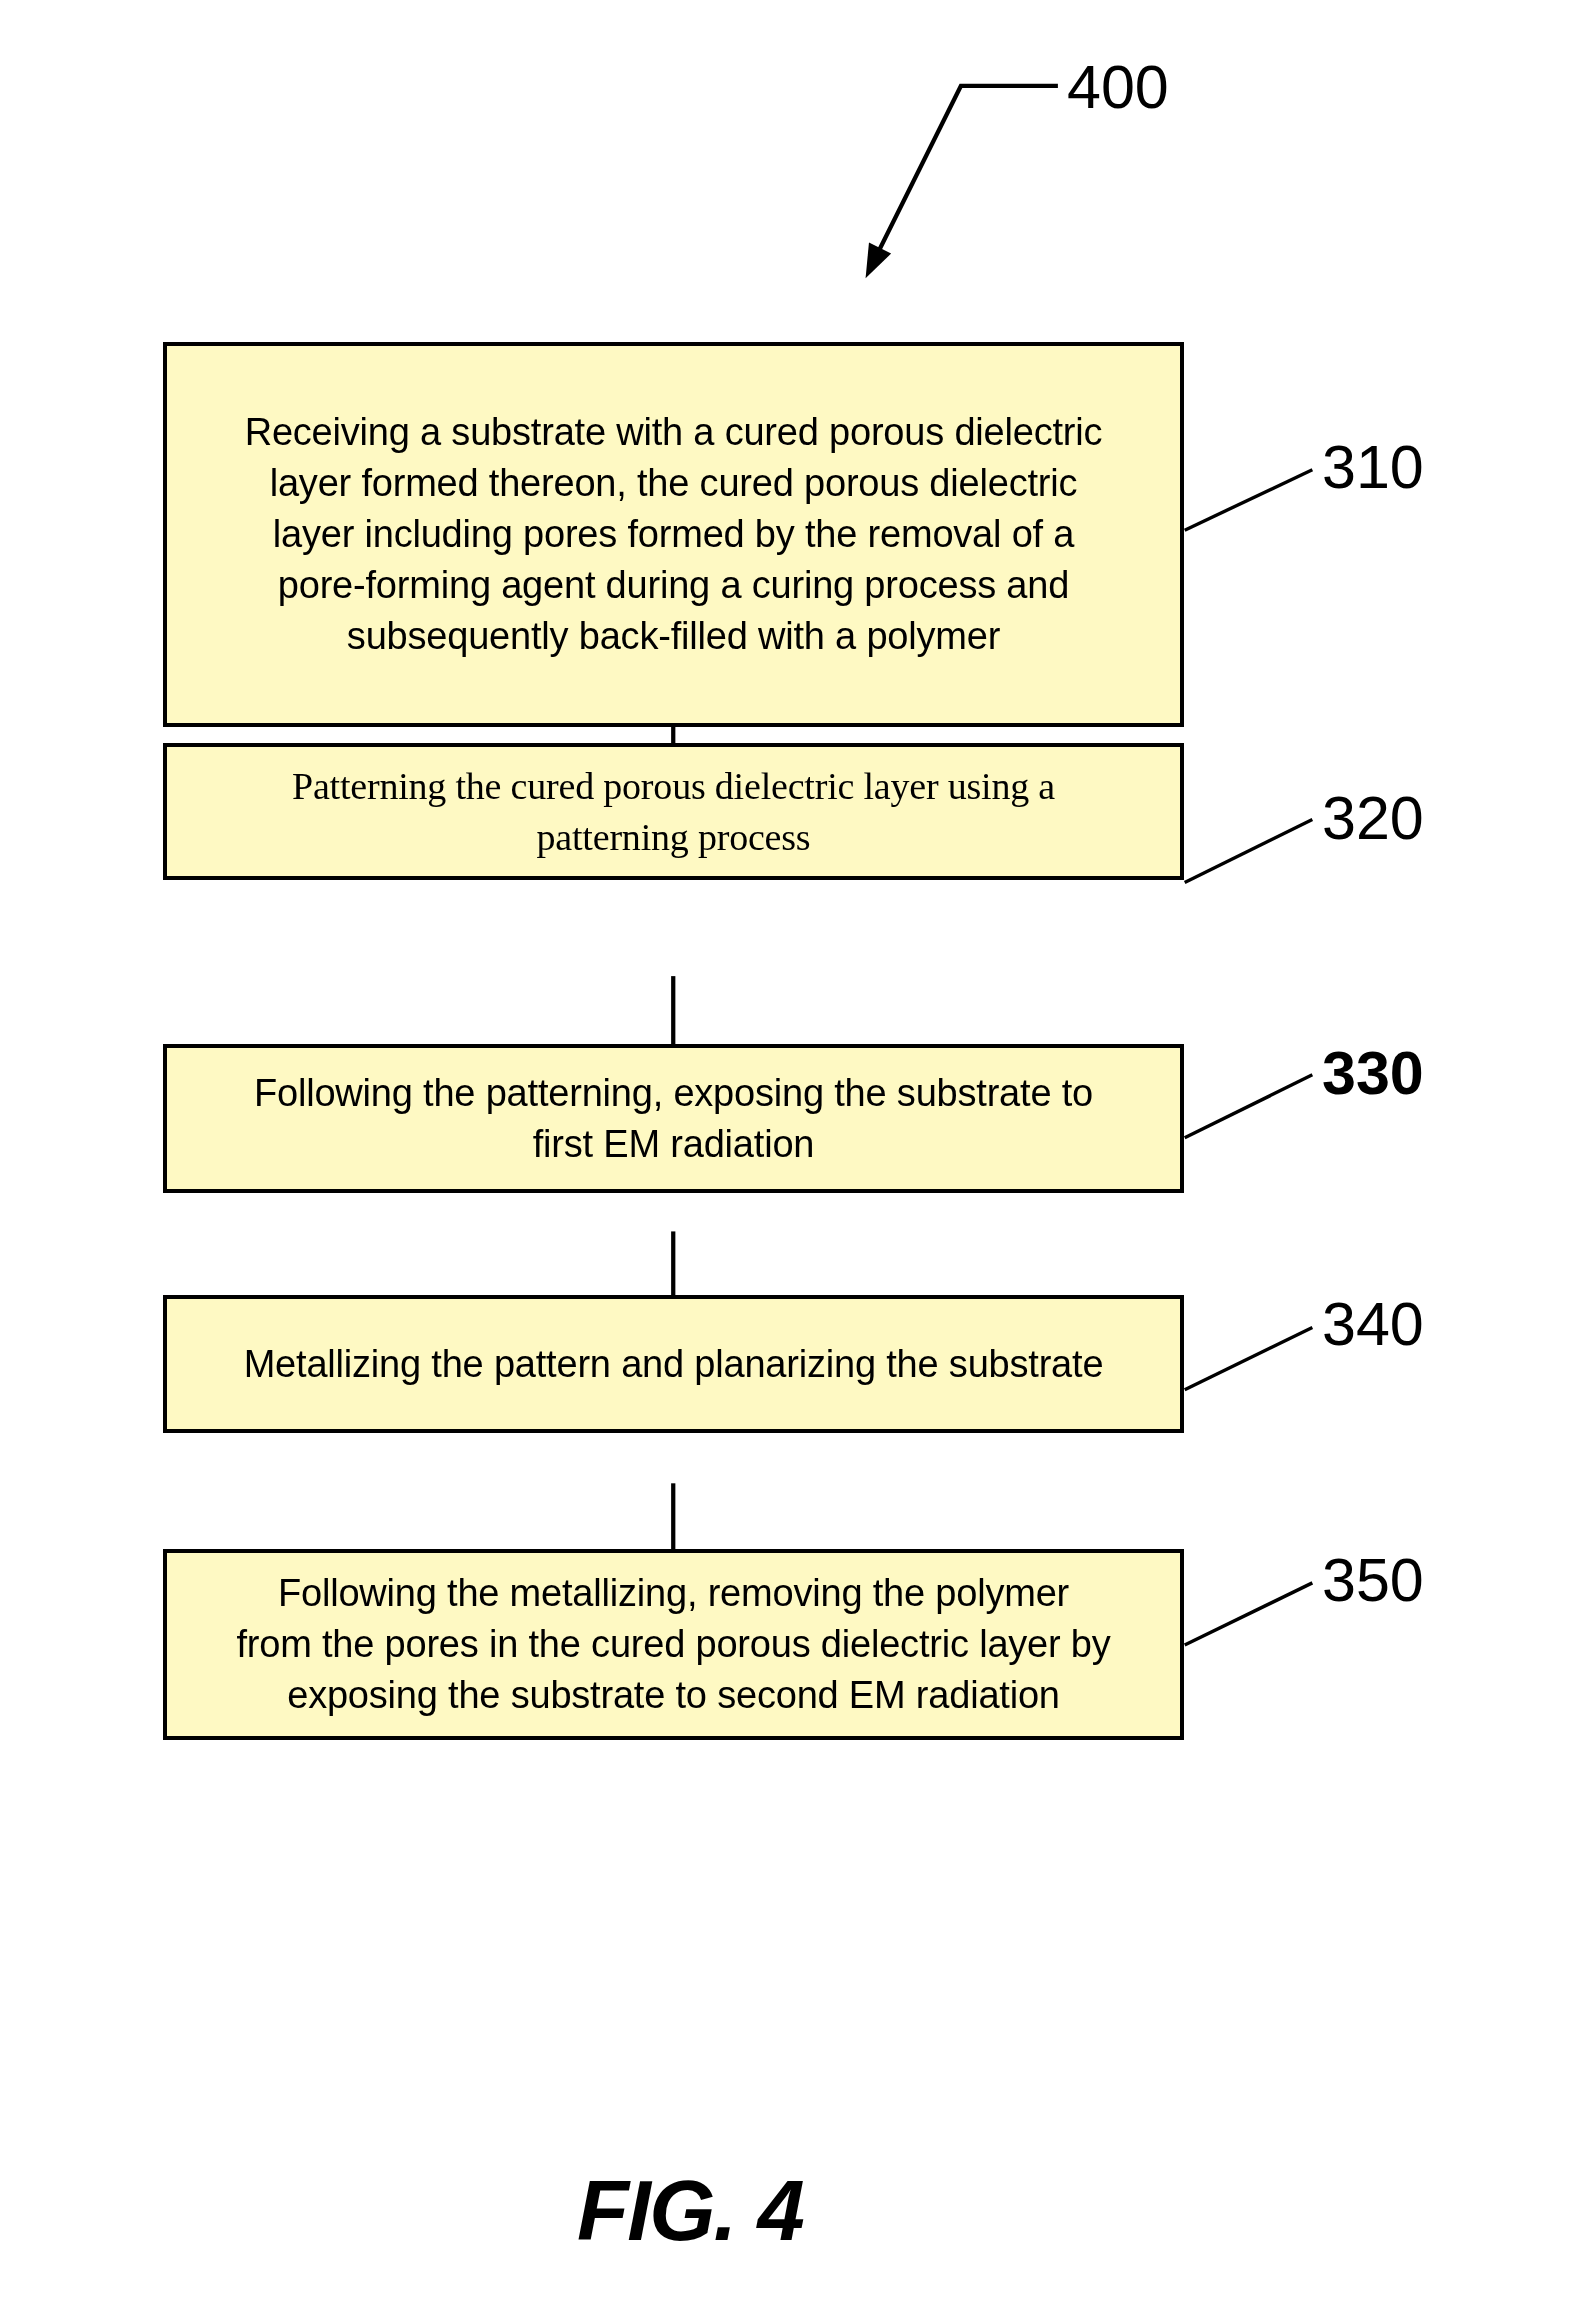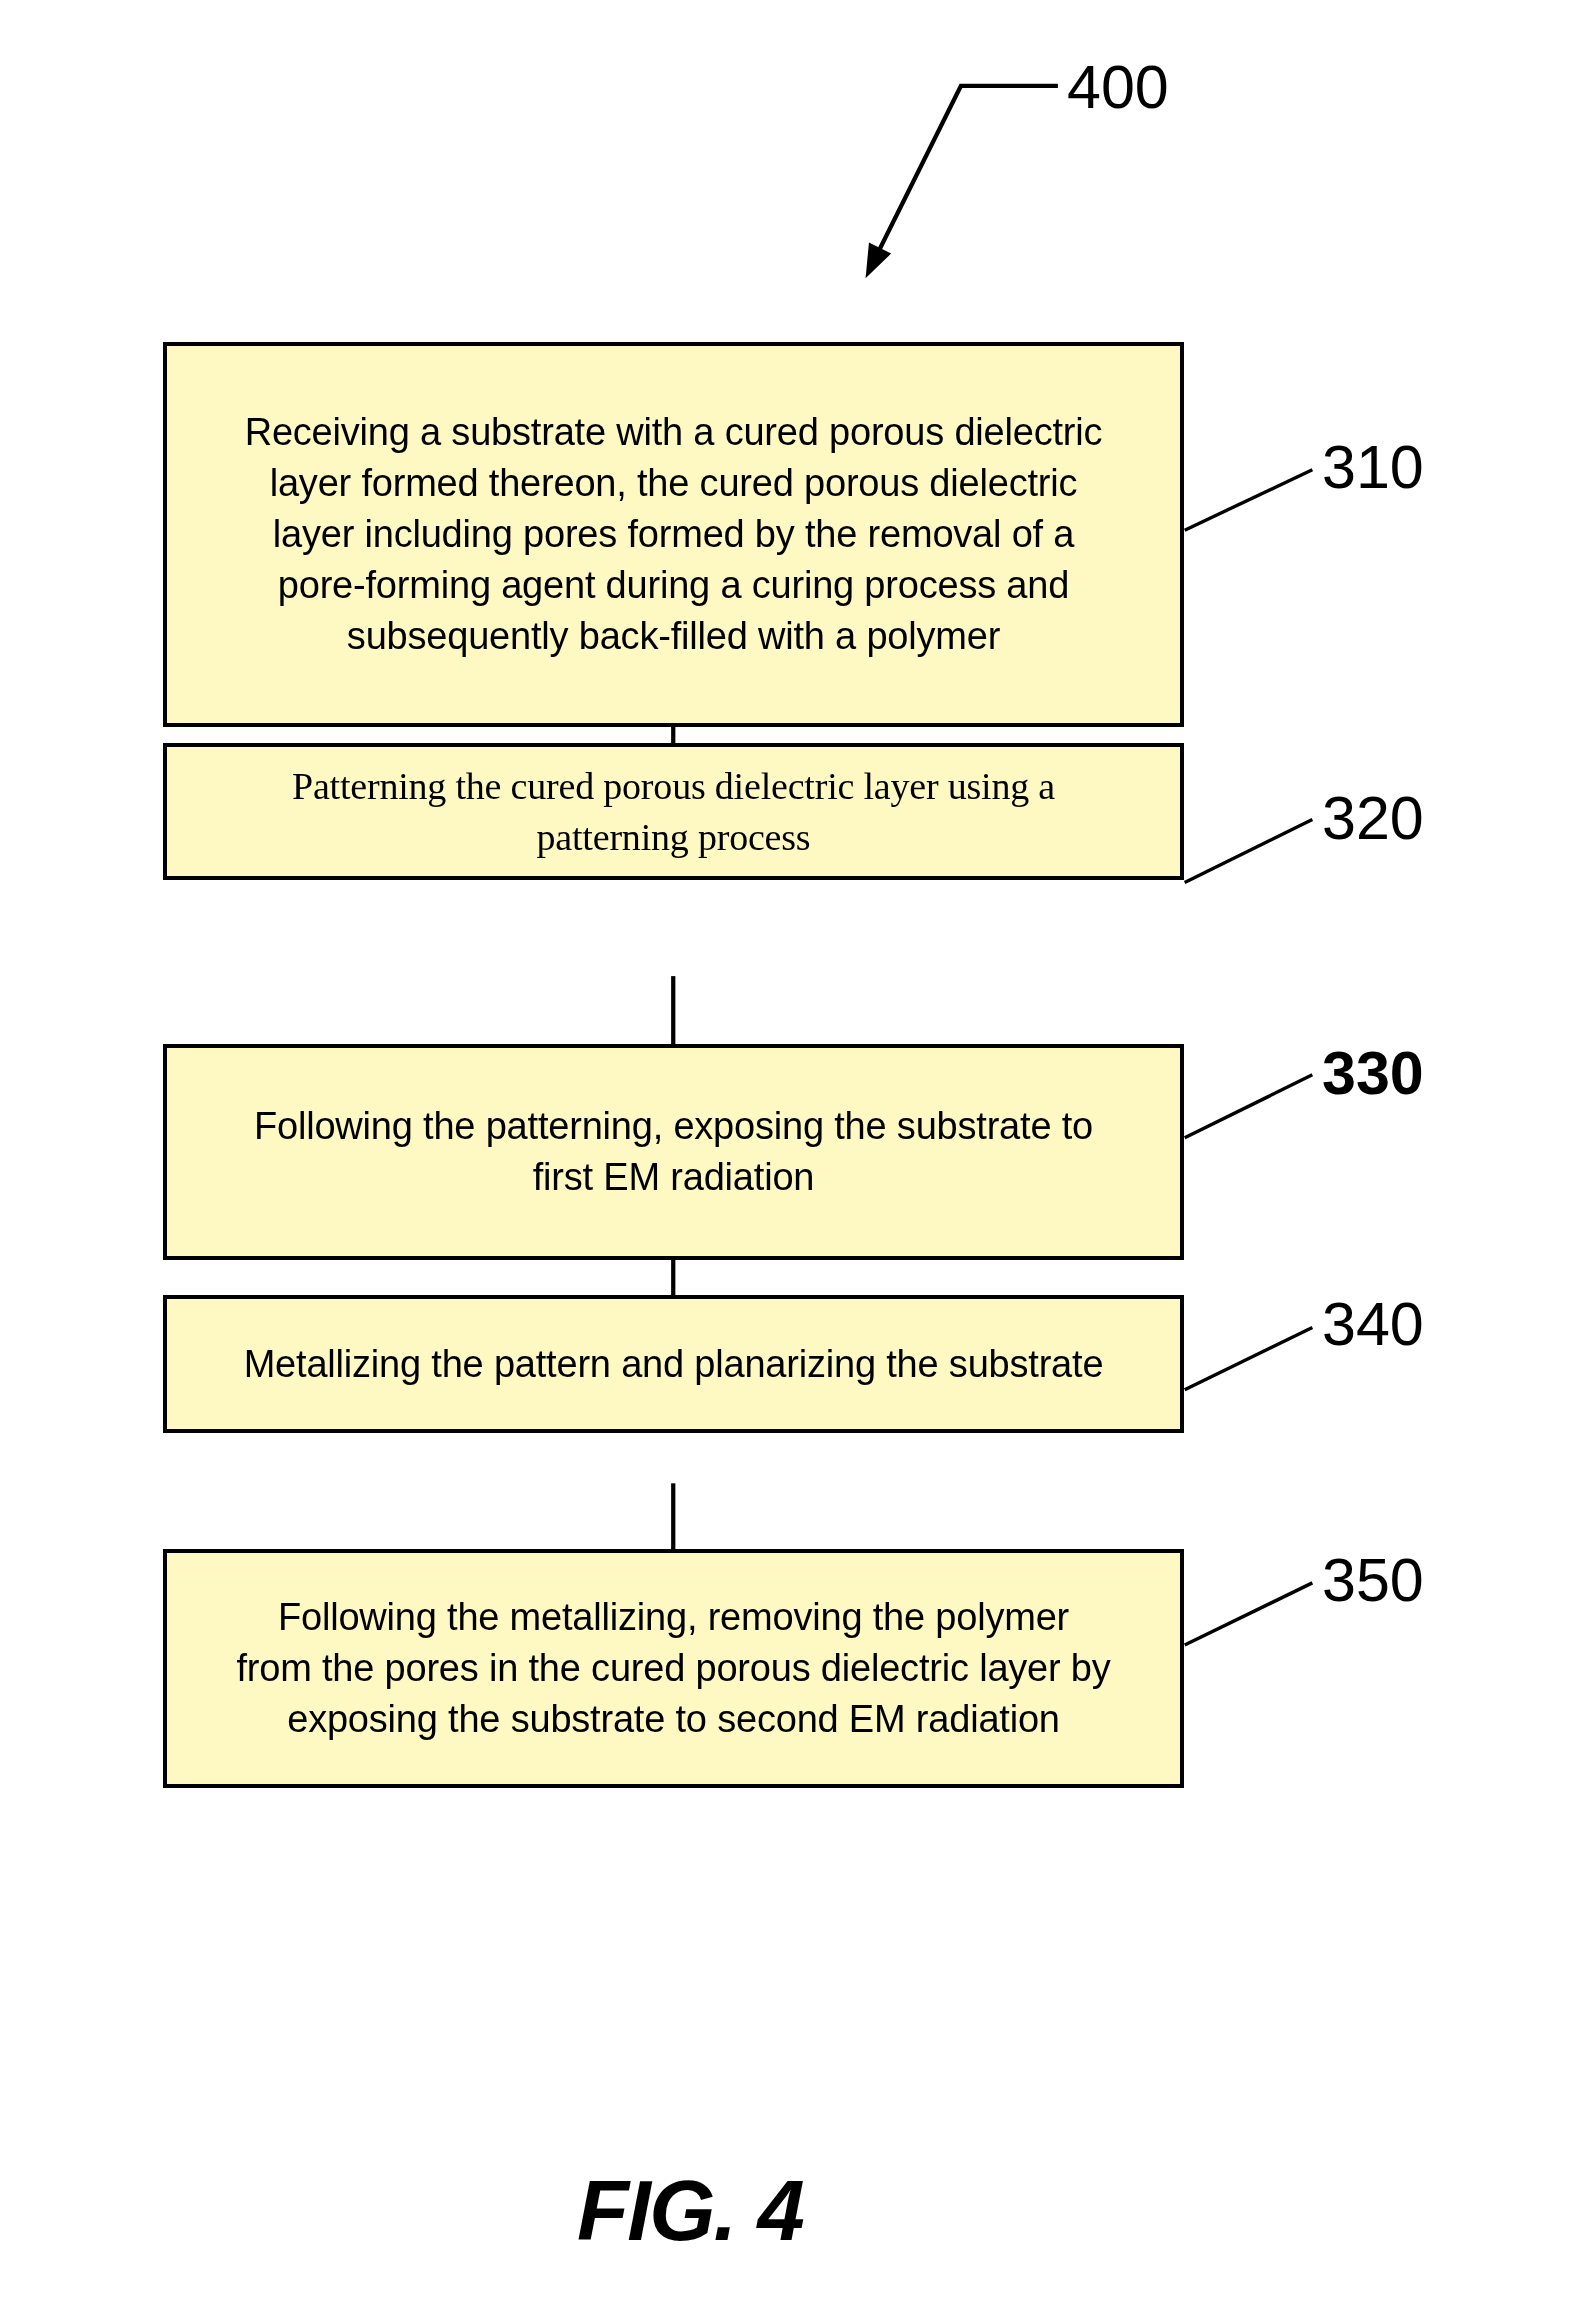--- a/index.html
+++ b/index.html
@@ -45,32 +45,32 @@
 subsequently back-filled with a polymer</div>
 </div>
 <div class="ref" style="left:1322px; top:437px;">310</div>
 
 <div class="box" style="top:743px; height:137px;font-family:Liberation Serif, serif;">
   <div class="box-text">Patterning the cured porous dielectric layer using a
 patterning process</div>
 </div>
 <div class="ref" style="left:1322px; top:788px;">320</div>
 
-<div class="box" style="top:1044px; height:216px;">
+<div class="box" style="top:1044px; height:149px;">
   <div class="box-text">Following the patterning, exposing the substrate to
 first EM radiation</div>
 </div>
 <div class="ref" style="left:1322px; top:1043px;font-weight:bold;">330</div>
 
 <div class="box" style="top:1295px; height:138px;">
   <div class="box-text">Metallizing the pattern and planarizing the substrate</div>
 </div>
 <div class="ref" style="left:1322px; top:1294px;">340</div>
 
-<div class="box" style="top:1549px; height:239px;">
+<div class="box" style="top:1549px; height:191px;">
   <div class="box-text">Following the metallizing, removing the polymer
 from the pores in the cured porous dielectric layer by
 exposing the substrate to second EM radiation</div>
 </div>
 <div class="ref" style="left:1322px; top:1550px;">350</div>
 
 <div class="fig">FIG. 4</div>
 
 
 </body></html>

